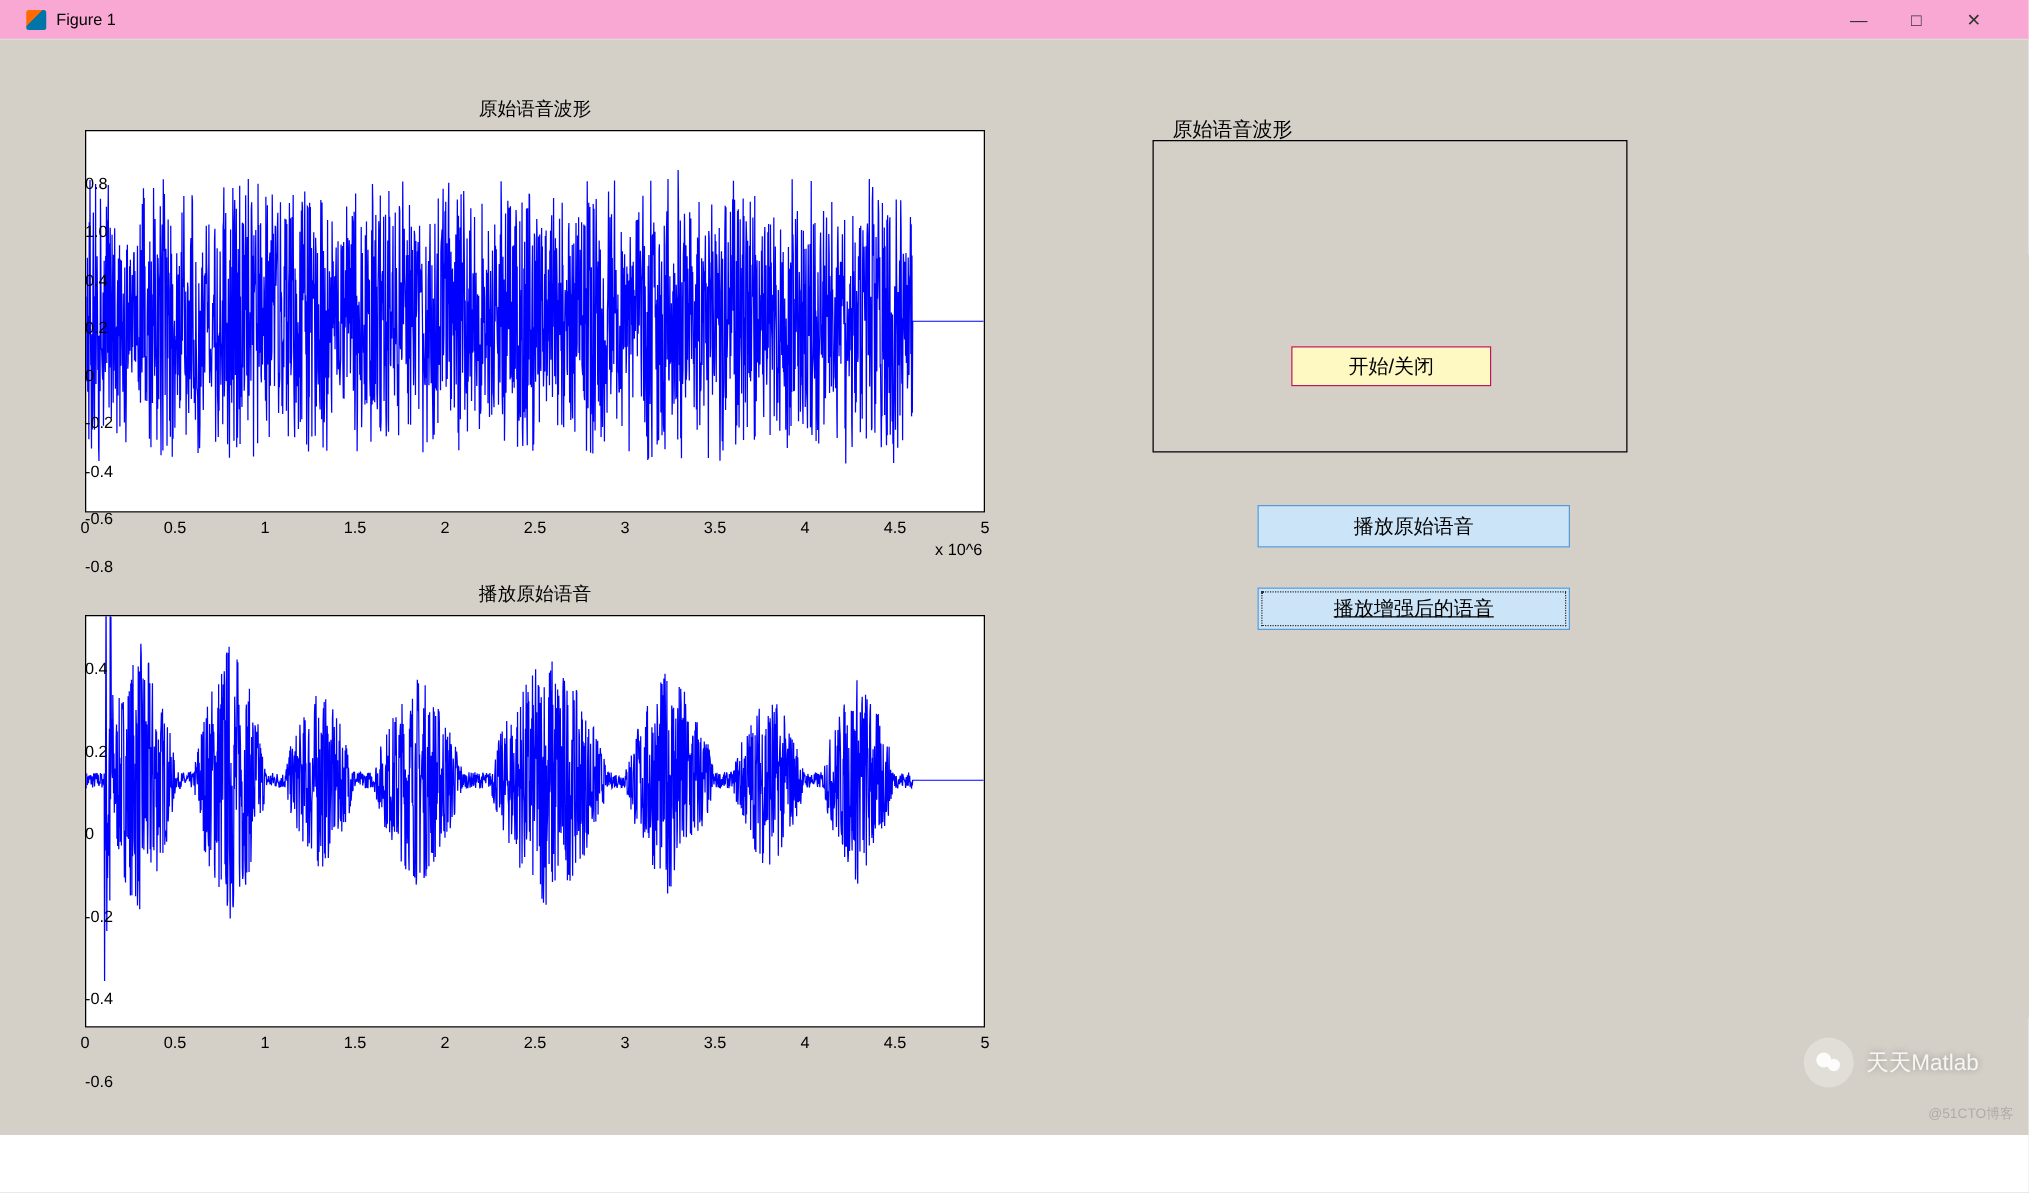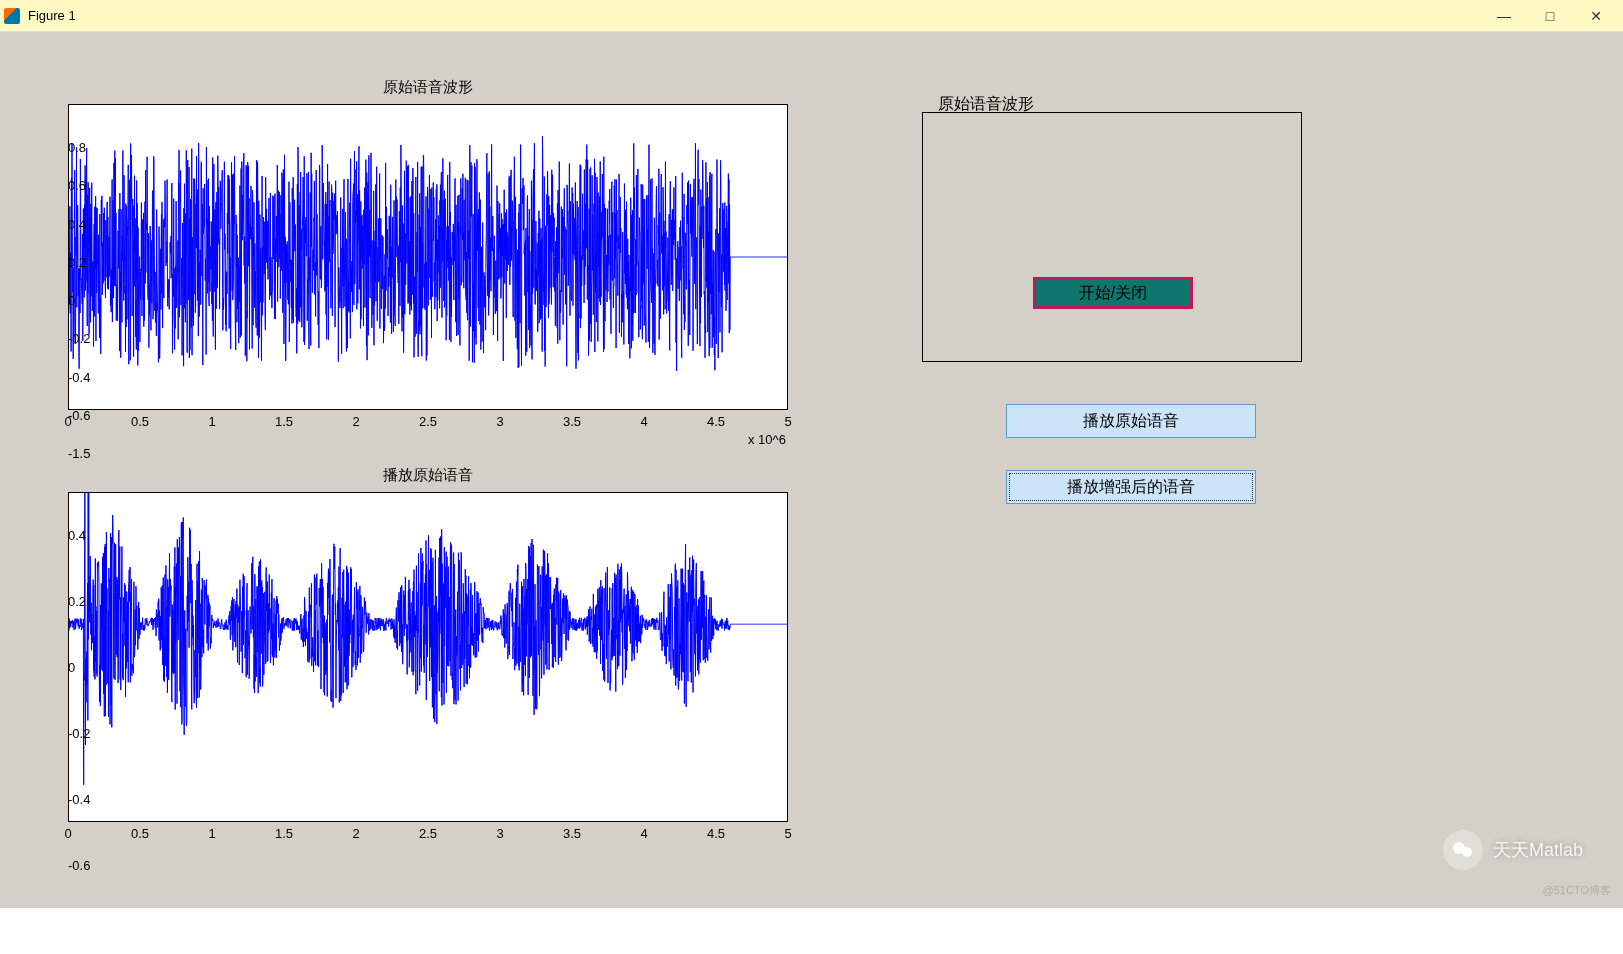--- a/index.html
+++ b/index.html
@@ -2,23 +2,23 @@
 <html><head>
   <meta charset="utf-8">
   <style>
     * { box-sizing: border-box; margin: 0; padding: 0; }
     body { font-family: "Microsoft YaHei", Arial, sans-serif; background: #fff; overflow: hidden; }
     
     .titlebar {
       height: 32px;
       display: flex;
       align-items: center;
-      background: #fef9c3;
+      background: #f9a8d4;
       border-bottom: 1px solid #ddd;
-      padding: 0 4px;
+      padding: 0 21px;
     }
     .titlebar-icon {
       width: 16px; height: 16px;
       margin-right: 8px;
       background: linear-gradient(135deg, #ff6b00 0%, #ff6b00 40%, #0076a8 40%, #0076a8 100%);
       border-radius: 2px;
     }
     .titlebar-title { font-size: 13px; flex: 1; }
     .win-controls { display: flex; }
     .win-btn {
@@ -90,32 +90,33 @@
       cursor: default;
     }
     .dropdown-label { flex: 1; }
     .dropdown-chevron { color: #555; font-size: 12px; }
     
     .matlab-btn {
       position: absolute;
       display: flex;
       align-items: center;
       justify-content: center;
-      background: #0f766e;
-      border: 3px solid #be185d;
+      background: #fef9c3;
+      border: 1px solid #be185d;
       font-size: 16px;
       cursor: default;
     }
     .matlab-btn.blue {
       background: #cce4f7;
       border: 1px solid #5a9bd4;
     }
     .matlab-btn.blue.focused {
       outline: 1px dotted #333;
       outline-offset: -4px;
+      text-decoration: underline;
     }
     
     .watermark-logo {
       position: absolute;
       right: 40px;
       bottom: 38px;
       display: flex;
       align-items: center;
       color: rgba(255,255,255,0.85);
       font-size: 18px;
@@ -184,28 +185,28 @@
     <div class="wechat-icon">
       <svg width="24" height="24" viewBox="0 0 24 24" fill="rgba(255,255,255,0.9)">
           <circle cx="8" cy="10" r="6"></circle>
           <circle cx="16" cy="14" r="5"></circle>
         </svg>
     </div>
     <span>天天Matlab</span>
   </div>
   <div class="watermark-small">@51CTO博客</div>
 
-<div class="ytick" style="left: 68px; top: 378px;">-1.5</div>
+<div class="ytick" style="left: 68px; top: 378px;">-0.8</div>
     <div class="ytick" style="left: 68px; top: 339.75px;">-0.6</div>
     <div class="ytick" style="left: 68px; top: 301.5px;">-0.4</div>
     <div class="ytick" style="left: 68px; top: 263.25px;">-0.2</div>
     <div class="ytick" style="left: 68px; top: 225px;">0</div>
     <div class="ytick" style="left: 68px; top: 186.75px;">0.2</div>
     <div class="ytick" style="left: 68px; top: 148.5px;">0.4</div>
-    <div class="ytick" style="left: 68px; top: 110.25px;">0.6</div>
+    <div class="ytick" style="left: 68px; top: 110.25px;">1.0</div>
     <div class="ytick" style="left: 68px; top: 72px;">0.8</div>
     <div class="xtick" style="left: 68px; top: 378px;">0</div>
     <div class="xtick" style="left: 140px; top: 378px;">0.5</div>
     <div class="xtick" style="left: 212px; top: 378px;">1</div>
     <div class="xtick" style="left: 284px; top: 378px;">1.5</div>
     <div class="xtick" style="left: 356px; top: 378px;">2</div>
     <div class="xtick" style="left: 428px; top: 378px;">2.5</div>
     <div class="xtick" style="left: 500px; top: 378px;">3</div>
     <div class="xtick" style="left: 572px; top: 378px;">3.5</div>
     <div class="xtick" style="left: 644px; top: 378px;">4</div>

